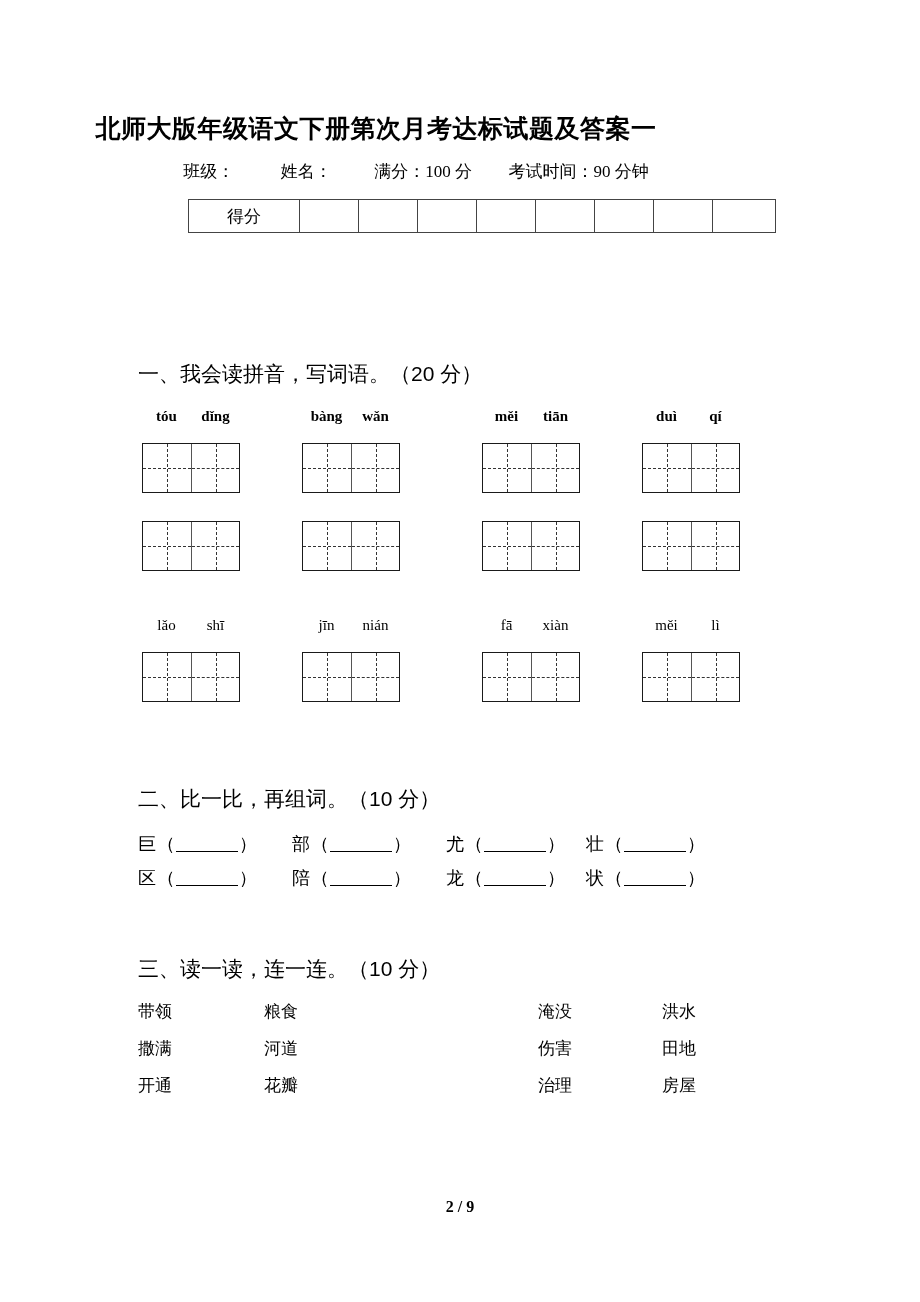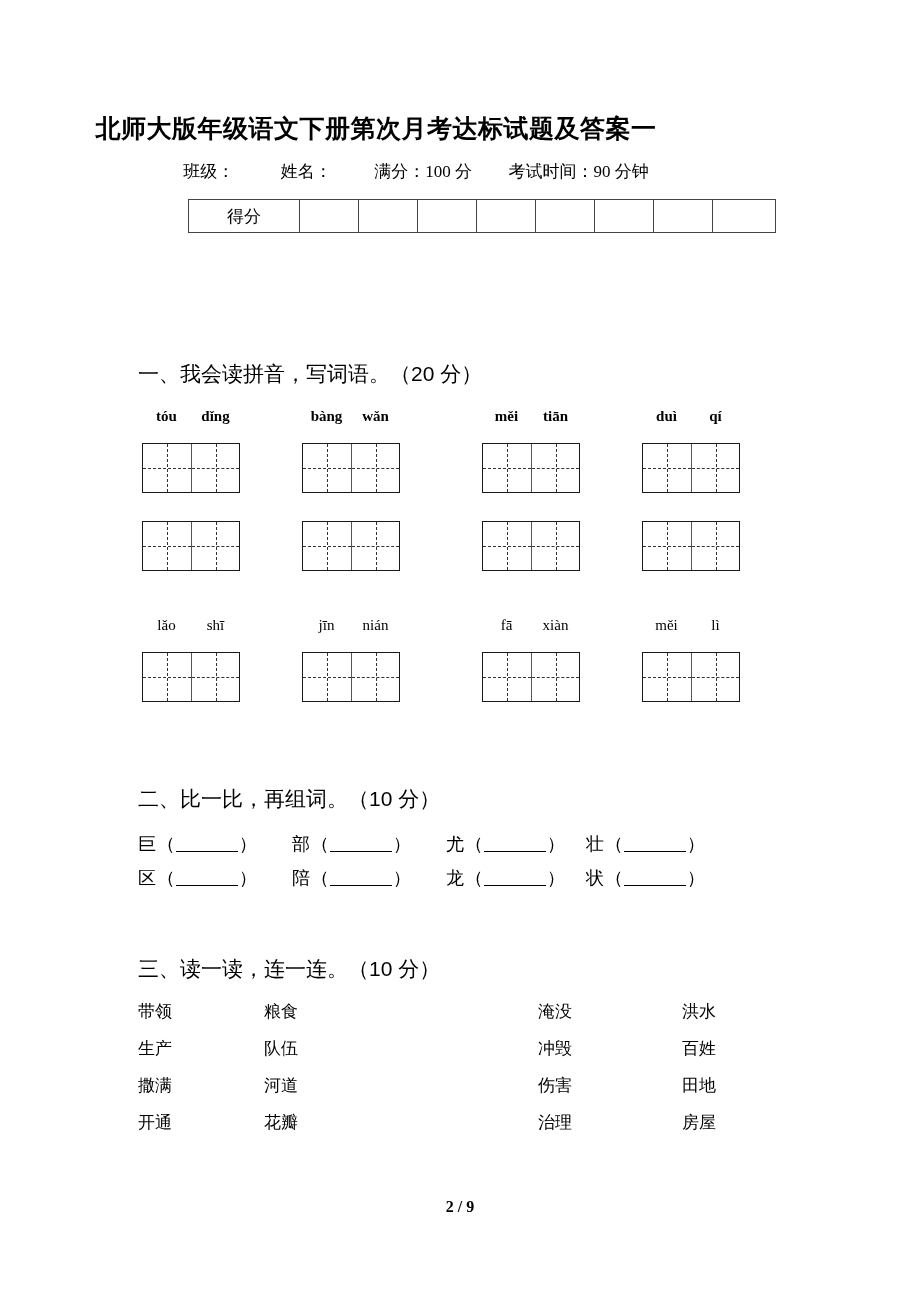--- a/index.html
+++ b/index.html
@@ -172,21 +172,21 @@
     height: 37px;
   }
   .match-word {
     position: absolute;
     font-size: 17px;
     white-space: nowrap;
   }
   .mw-c0 { left: 0px; }
   .mw-c1 { left: 126px; }
   .mw-c2 { left: 400px; }
-  .mw-c3 { left: 524px; margin-left: 20px; }
+  .mw-c3 { left: 524px; }
 
   
   .page-footer {
     position: absolute;
     top: 1198px;
     left: 0;
     width: 920px;
     text-align: center;
     font-size: 16px;
     font-weight: bold;
@@ -361,26 +361,20 @@
 <div class="section-heading" id="sec3-heading">三、读一读，连一连。（10 分）</div>
 
 <div class="match-block">
   <div class="match-row">
     <span class="match-word mw-c0">带领</span>
     <span class="match-word mw-c1">粮食</span>
     <span class="match-word mw-c2">淹没</span>
     <span class="match-word mw-c3">洪水</span>
   </div>
   <div class="match-row">
-    <span class="match-word mw-c0">生产</span>
-    <span class="match-word mw-c1">队伍</span>
-    <span class="match-word mw-c2">冲毁</span>
-    <span class="match-word mw-c3">百姓</span>
-  </div>
-  <div class="match-row">
     <span class="match-word mw-c0">撒满</span>
     <span class="match-word mw-c1">河道</span>
     <span class="match-word mw-c2">伤害</span>
     <span class="match-word mw-c3">田地</span>
   </div>
   <div class="match-row">
     <span class="match-word mw-c0">开通</span>
     <span class="match-word mw-c1">花瓣</span>
     <span class="match-word mw-c2">治理</span>
     <span class="match-word mw-c3">房屋</span>

